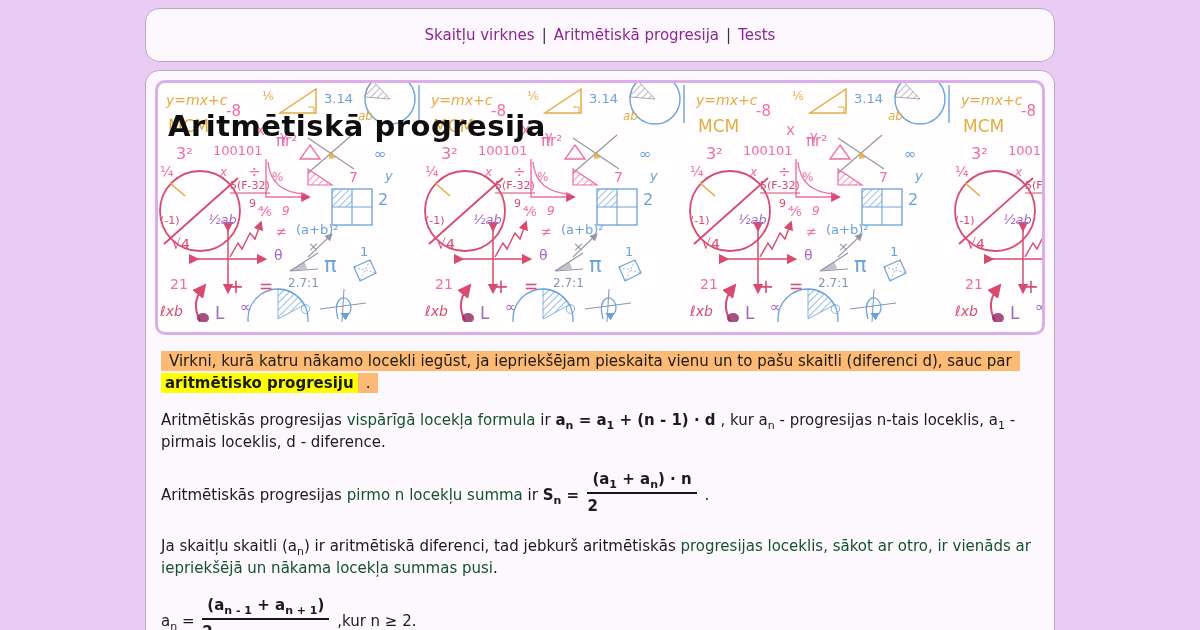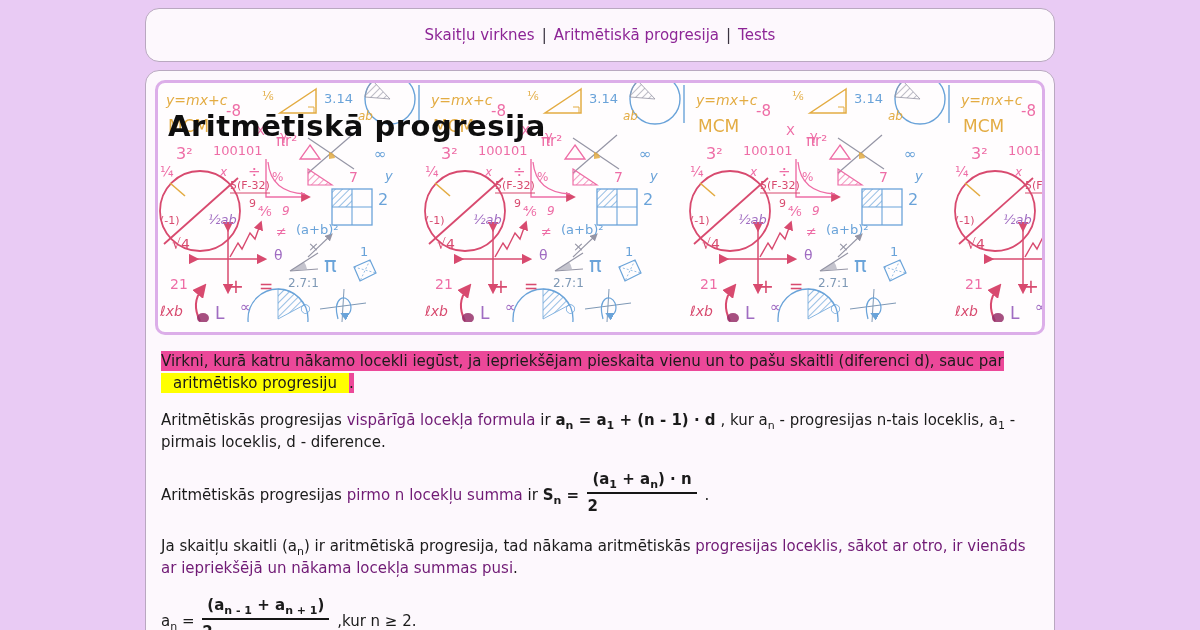--- a/index.html
+++ b/index.html
@@ -26,23 +26,23 @@
   #doodle-svg { position:absolute; left:0; top:0; }
   #banner-title {
     position:absolute; left:10px; top:26px;
     font-size:29px; font-weight:bold; color:#0e0e0e; letter-spacing:0.5px;
   }
   #content-area { padding:0 6px; font-size:15px; line-height:22px; }
   .para { margin-top:15px; }
   .para.formula-block { margin-top:18px; margin-bottom:4px; }
   .seg-p {}
   .seg-b { font-weight:bold; }
-  .seg-a { color:#701a75; }
-  .seg-hl { background:#ec4899; padding:1px 0; }
-  .seg-hlb { background:#ffff00; font-weight:normal; padding:1px 12px; }
+  .seg-a { color:#14532d; }
+  .seg-hl { background:#fdba74; padding:1px 8px; }
+  .seg-hlb { background:#ffff00; font-weight:bold; padding:1px 4px; }
   sub { font-size:11px; line-height:0; }
   sub.seg-bsub { font-weight:bold; }
   .frac { display:inline-block; vertical-align:middle; text-align:left; margin:0 3px; transform:translateY(-3px); }
   .frac .fnum { display:block; padding:0 5px 2px; border-bottom:2px solid #161616; font-weight:bold; }
   .frac .fden { display:block; padding-top:1px; font-weight:bold; }
 </style>
 </head>
 <body>
 
 <nav id="navbar" class="panel">
@@ -287,16 +287,16 @@
             <text x="82" y="229" fill="#a06cc2" font-size="15">∝</text>
           </g>
         </g>
     </svg>
     <div id="banner-title">Aritmētiskā progresija</div>
   </div>
   <div id="content-area">
       <p class="para"><span class="seg-hl">Virkni, kurā katru nākamo locekli iegūst, ja iepriekšējam pieskaita vienu un to pašu skaitli (diferenci d), sauc par </span><span class="seg-hlb">aritmētisko progresiju</span><span class="seg-hl">.</span></p>
       <p class="para"><span class="seg-p">Aritmētiskās progresijas </span><span class="seg-a">vispārīgā locekļa formula</span><span class="seg-p"> ir </span><span class="seg-b">a</span><sub class="seg-bsub">n</sub><span class="seg-b"> = a</span><sub class="seg-bsub">1</sub><span class="seg-b"> + (n - 1) · d</span><span class="seg-p"> , kur a</span><sub class="seg-sub">n</sub><span class="seg-p"> - progresijas n-tais loceklis, a</span><sub class="seg-sub">1</sub><span class="seg-p"> - pirmais loceklis, d - diference.</span></p>
       <p class="para formula-block"><span class="seg-p">Aritmētiskās progresijas </span><span class="seg-a">pirmo n locekļu summa</span><span class="seg-p"> ir </span><span class="seg-b">S</span><sub class="seg-bsub">n</sub><span class="seg-b"> = </span><span class="frac"><span class="fnum"><span class="seg-b">(a</span><sub class="seg-bsub">1</sub><span class="seg-b"> + a</span><sub class="seg-bsub">n</sub><span class="seg-b">) · n</span></span><span class="fden"><span class="seg-b">2</span></span></span><span class="seg-p"> .</span></p>
-      <p class="para"><span class="seg-p">Ja skaitļu skaitli (a</span><sub class="seg-sub">n</sub><span class="seg-p">) ir aritmētiskā progresija, tad nākama aritmētiskās </span><span class="seg-a">progresijas loceklis, sākot ar otro, ir vienāds ar iepriekšējā un nākama locekļa summas pusi</span><span class="seg-p">.</span></p>
+      <p class="para"><span class="seg-p">Ja skaitļu skaitli (a</span><sub class="seg-sub">n</sub><span class="seg-p">) ir aritmētiskā diferenci, tad jebkurš aritmētiskās </span><span class="seg-a">progresijas loceklis, sākot ar otro, ir vienāds ar iepriekšējā un nākama locekļa summas pusi</span><span class="seg-p">.</span></p>
       <p class="para formula-block"><span class="seg-p">a</span><sub class="seg-sub">n</sub><span class="seg-p"> = </span><span class="frac"><span class="fnum"><span class="seg-b">(a</span><sub class="seg-bsub">n - 1</sub><span class="seg-b"> + a</span><sub class="seg-bsub">n + 1</sub><span class="seg-b">)</span></span><span class="fden"><span class="seg-b">2</span></span></span><span class="seg-p"> ,kur n ≥ 2.</span></p>
     </div>
 </div>
 
 </body></html>

